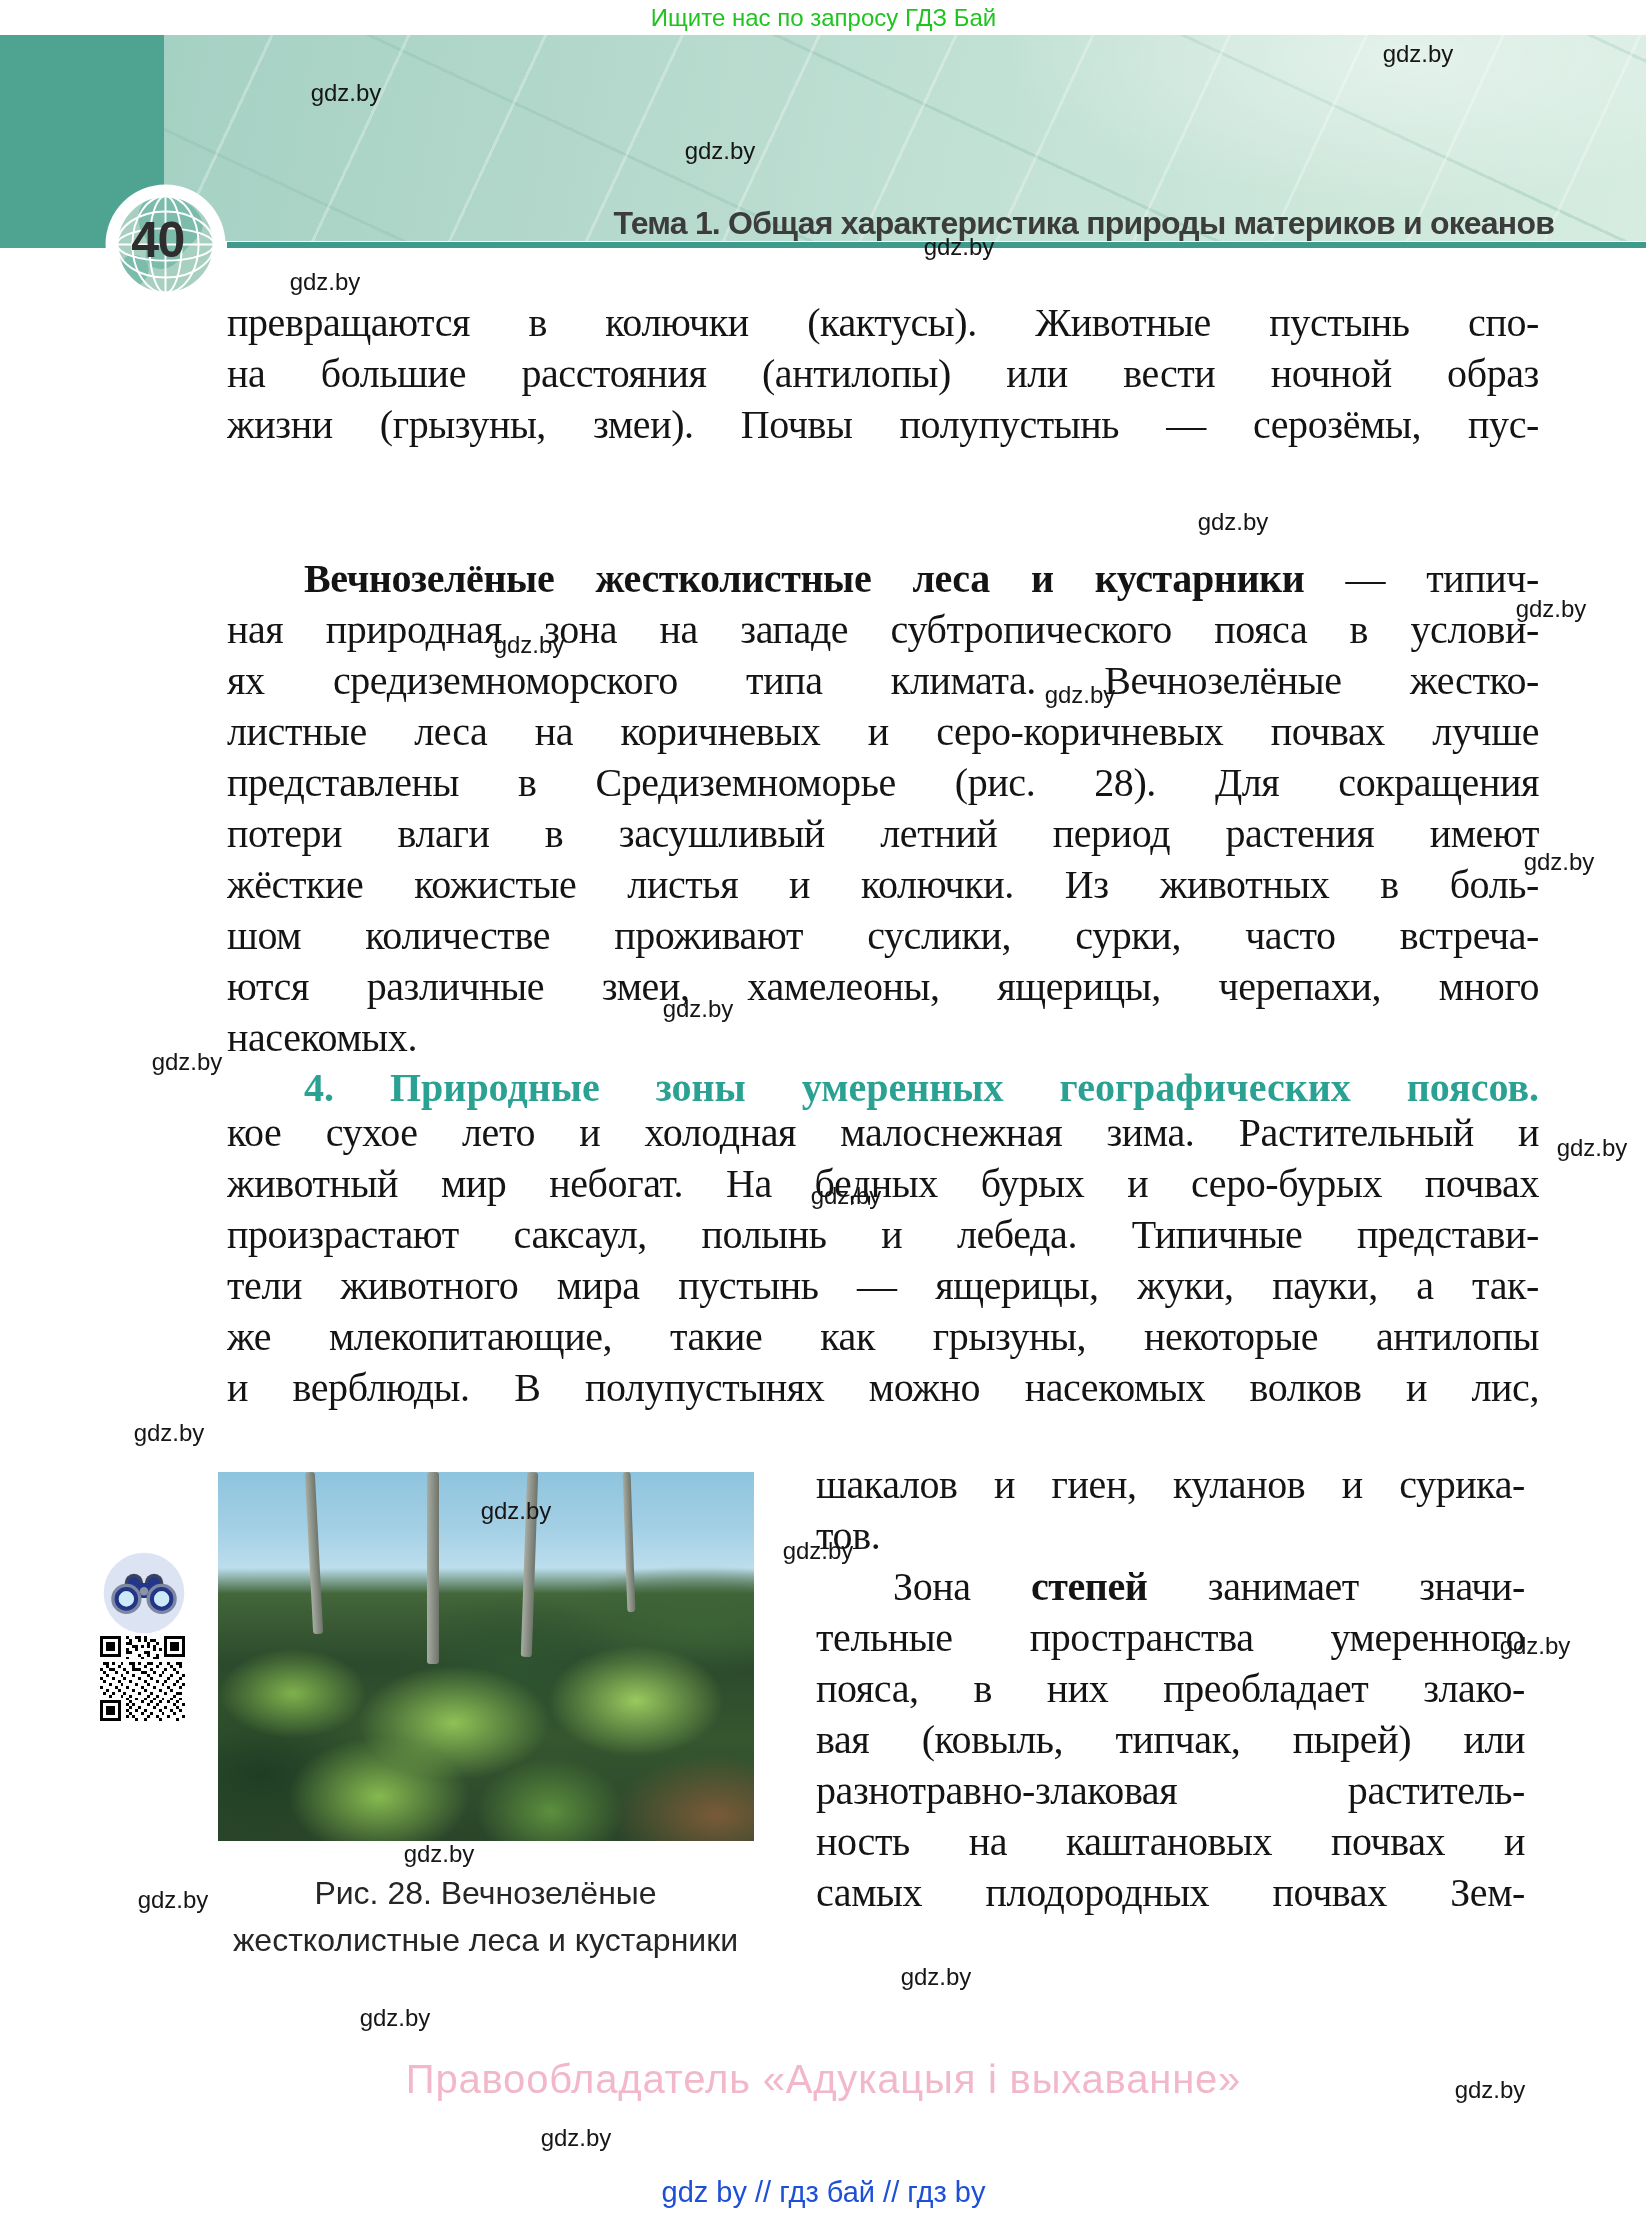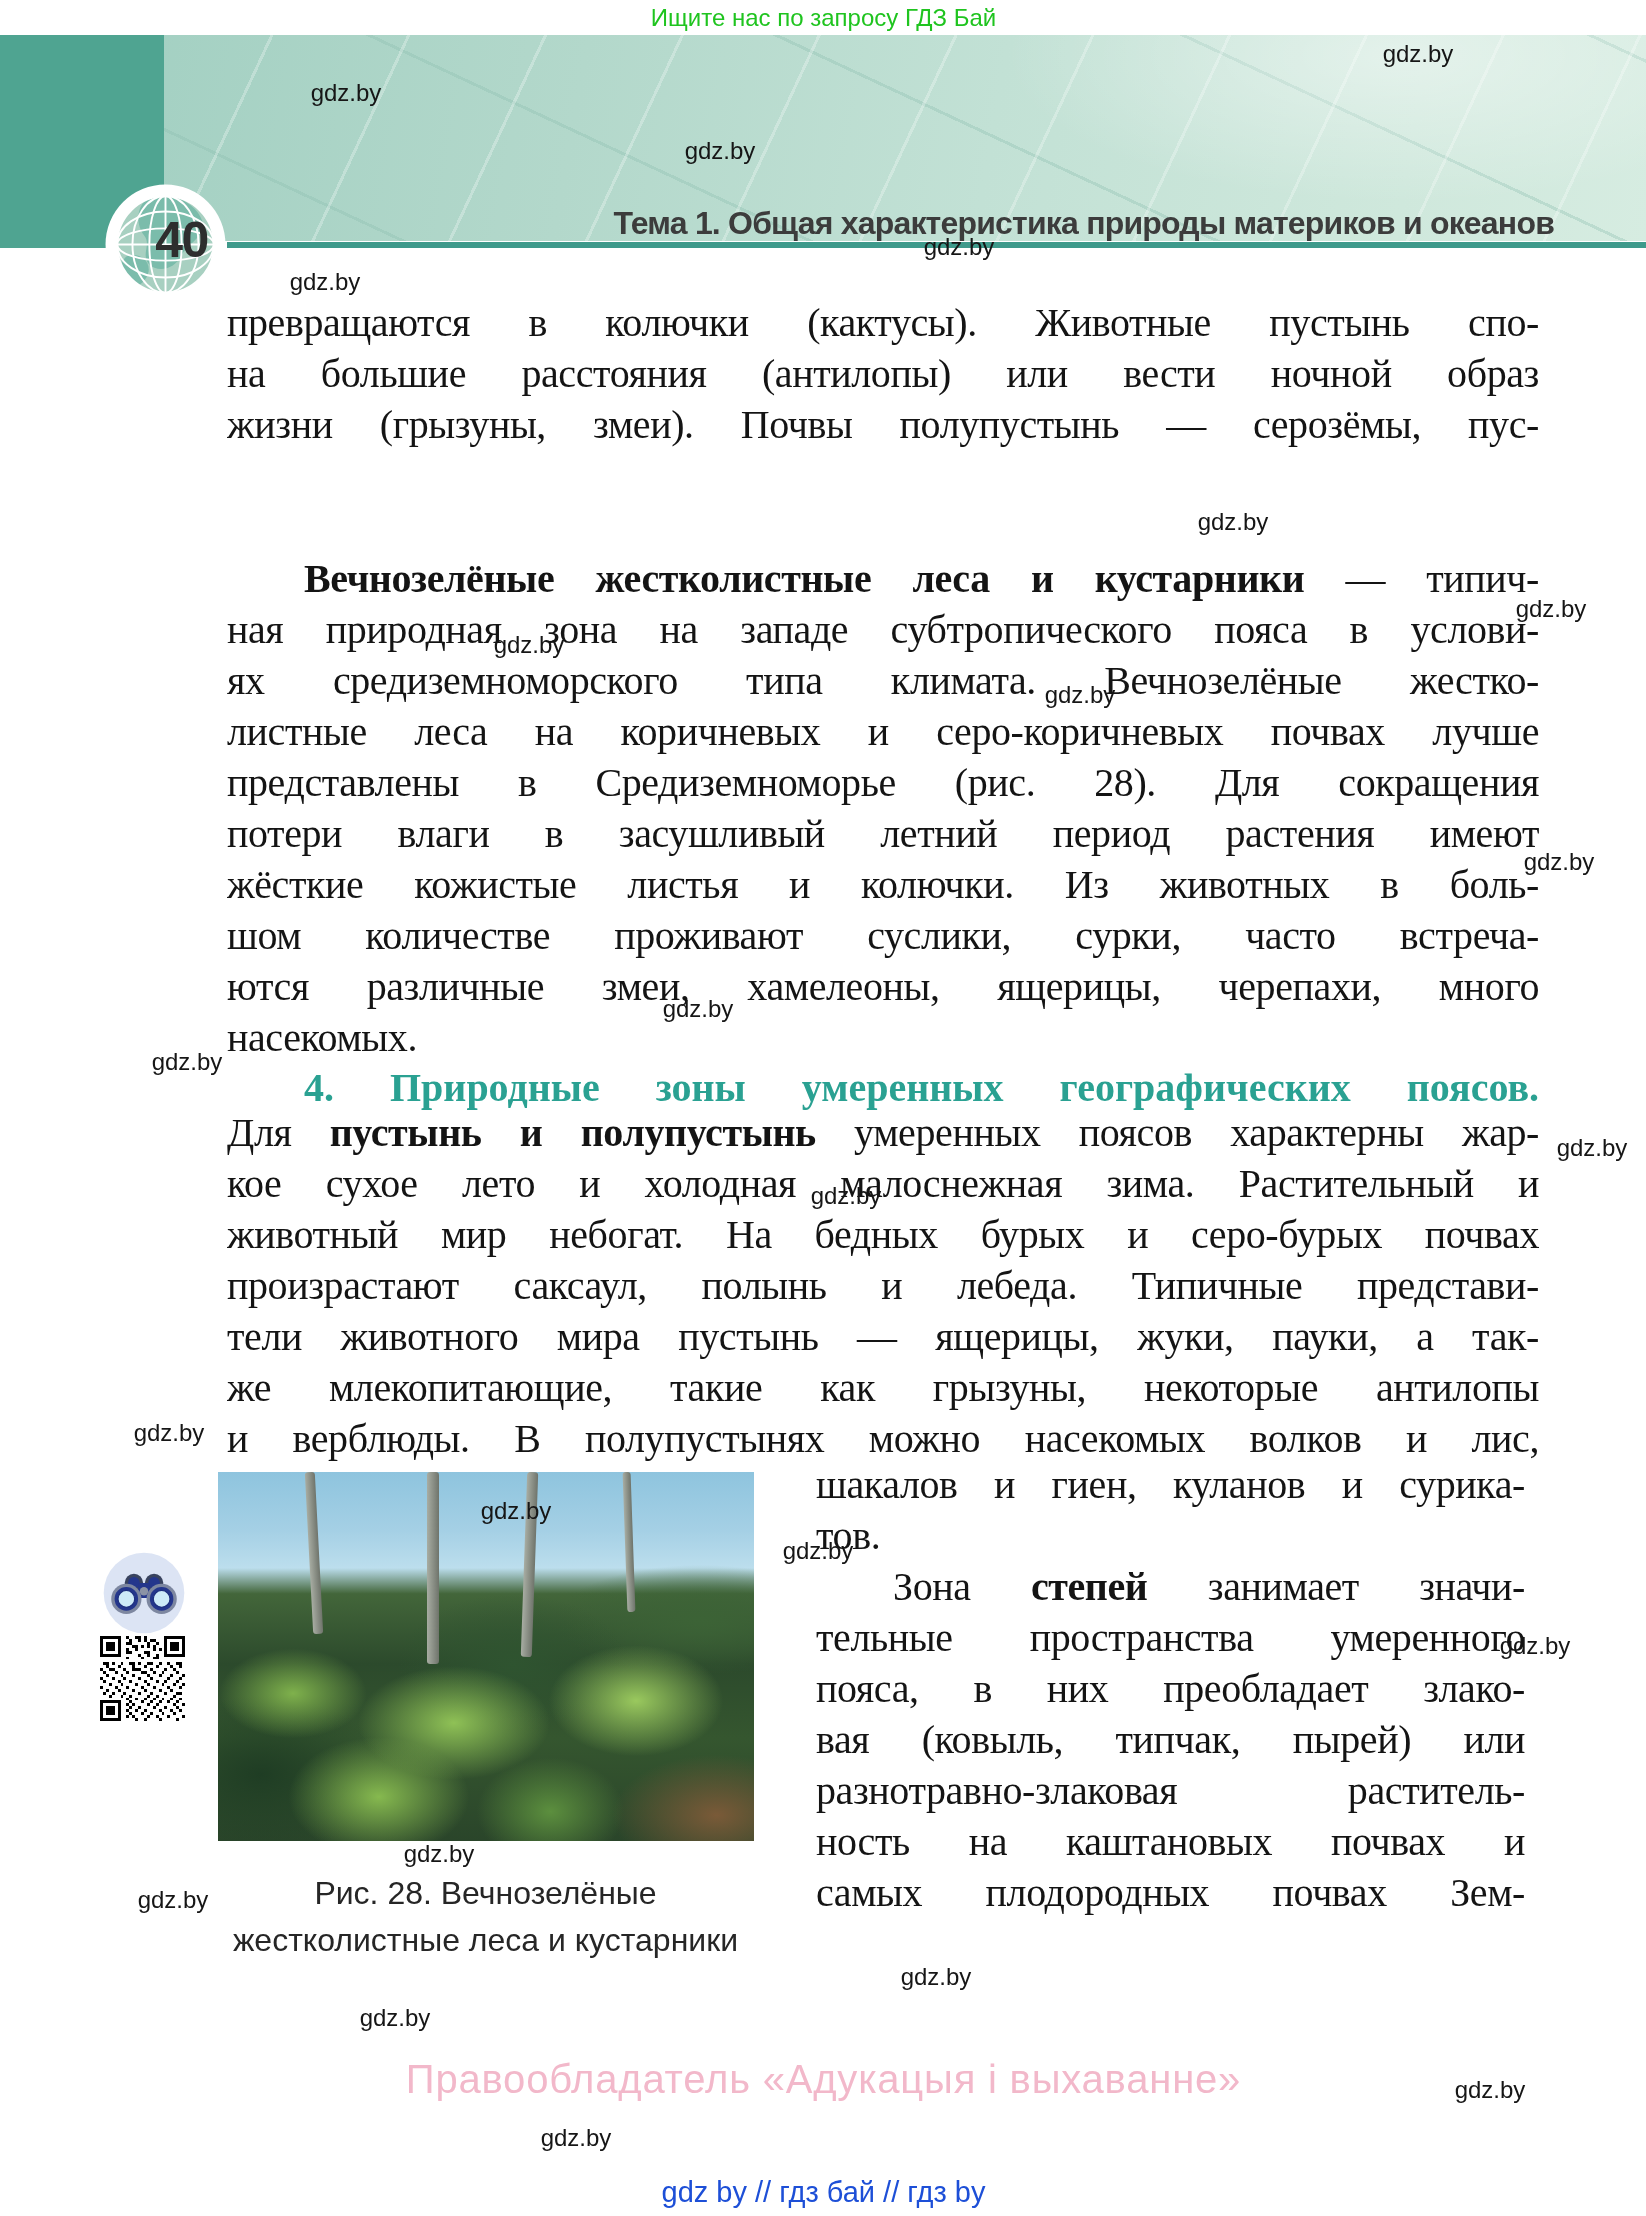--- a/index.html
+++ b/index.html
@@ -19,21 +19,21 @@
             linear-gradient(100deg,#9fcec0 0%,#b3d8cb 35%,#c2e1d5 60%,#cfe8dc 85%,#d6ecE1 100%);}
   .sidebar{position:absolute;left:0;top:35px;width:164px;height:213px;background:#4fa491;}
   .rule{position:absolute;left:227px;top:242px;width:1419px;height:6.4px;background:#3e9a8b;}
 
   
   .chapter{position:absolute;right:93px;top:206px;
            font:bold 32px/35px "Liberation Sans",sans-serif;color:#3c3c3c;letter-spacing:-0.8px;}
 
   
   .globe{position:absolute;left:104px;top:183px;width:123px;height:123px;}
-  .page-num{position:absolute;left:120px;top:211px;width:123px;text-align:center;
+  .page-num{position:absolute;left:96px;top:211px;width:123px;text-align:center;
             font:bold 50px "Liberation Sans",sans-serif;color:#2e2e2e;letter-spacing:-1.6px;}
 
   
   .col{position:absolute;}
   .body-line{height:51px;font:40px/51px "Liberation Serif",serif;color:#141414;
              text-align:justify;text-align-last:justify;overflow:hidden;letter-spacing:-0.4px;}
   .body-line.short{text-align-last:left;}
   .body-line.indent{text-indent:77px;}
   .teal-heading{position:absolute;left:227px;top:1062px;width:1312px;height:51px;
                 font:bold 40px/51px "Liberation Serif",serif;color:#2aa192;
@@ -124,21 +124,20 @@
       <div class="body-line">листные леса на коричневых и серо-коричневых почвах лучше</div>
       <div class="body-line">представлены в Средиземноморье (рис. 28). Для сокращения</div>
       <div class="body-line">потери влаги в засушливый летний период растения имеют</div>
       <div class="body-line">жёсткие кожистые листья и колючки. Из животных в боль-</div>
       <div class="body-line">шом количестве проживают суслики, сурки, часто встреча-</div>
       <div class="body-line">ются различные змеи, хамелеоны, ящерицы, черепахи, много</div>
       <div class="body-line short">насекомых.</div>
     </div>
   <div class="teal-heading">4. Природные зоны умеренных географических поясов.</div>
   <div class="col" style="left:227px;top:1107px;width:1312px;">
-      <div class="body-line">Для <b>пустынь и полупустынь</b> умеренных поясов характерны жар-</div>
       <div class="body-line">кое сухое лето и холодная малоснежная зима. Растительный и</div>
       <div class="body-line">животный мир небогат. На бедных бурых и серо-бурых почвах</div>
       <div class="body-line">произрастают саксаул, полынь и лебеда. Типичные представи-</div>
       <div class="body-line">тели животного мира пустынь — ящерицы, жуки, пауки, а так-</div>
       <div class="body-line">же млекопитающие, такие как грызуны, некоторые антилопы</div>
       <div class="body-line">и верблюды. В полупустынях можно насекомых волков и лис,</div>
     </div>
   <div class="col" style="left:816px;top:1459px;width:709px;">
       <div class="body-line">шакалов и гиен, куланов и сурика-</div>
       <div class="body-line short">тов.</div>

